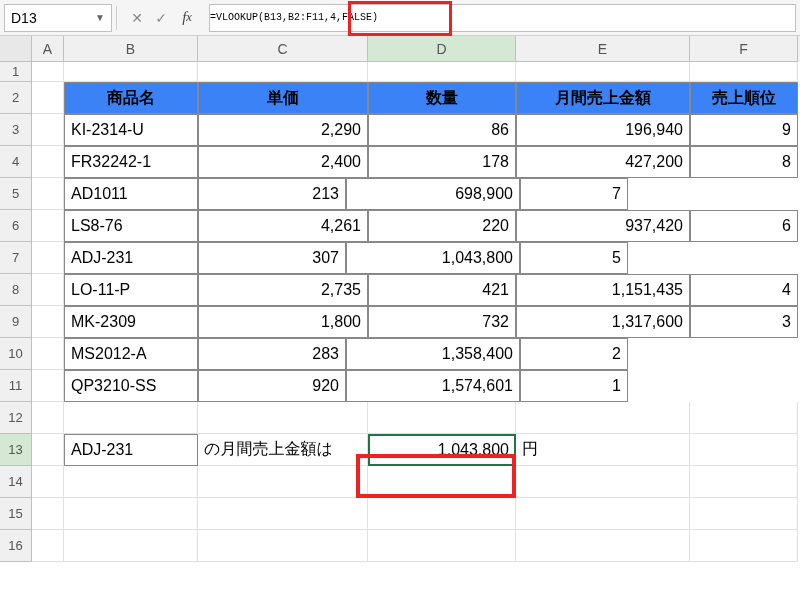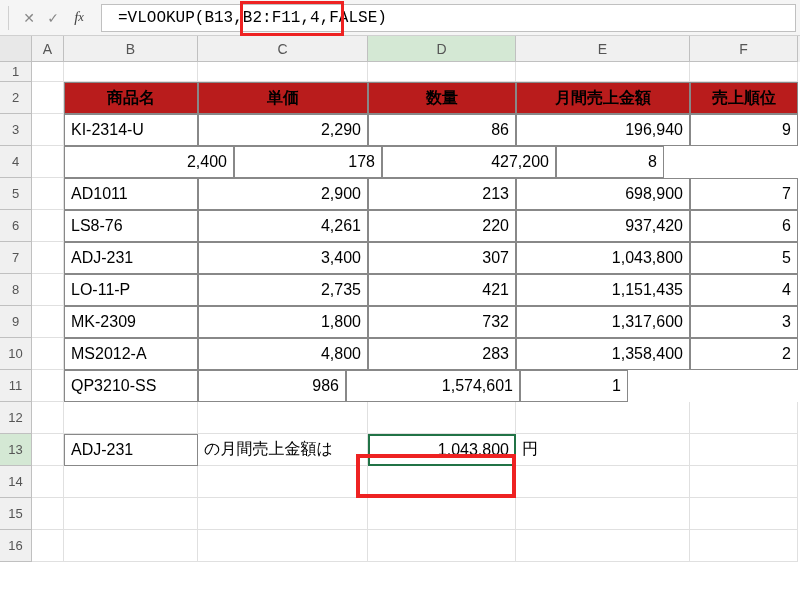--- a/index.html
+++ b/index.html
@@ -64,23 +64,23 @@
       color: #555;
       margin: 0 6px 0 2px;
     }
     .formula-input {
       flex: 1;
       height: 28px;
       background: #fff;
       border: 1px solid #c0c0c0;
       display: flex;
       align-items: center;
-      padding: 0 16px;
+      padding: 0 0;
       font-family: Consolas, "Courier New", monospace;
-      font-size: 16px;
+      font-size: 10px;
       position: relative;
     }
     .formula-highlight {
       position: absolute;
       border: 3px solid #e22;
       height: 35px;
       top: -4px;
       pointer-events: none;
     }
     
@@ -139,21 +139,21 @@
     .row-h.active { background: #d4e8d4; }
     .cell {
       border-right: 1px solid #e0e0e0;
       border-bottom: 1px solid #e0e0e0;
       display: flex;
       align-items: center;
       padding: 0 6px;
       font-size: 16px;
     }
     .hdr-cell {
-      background: #b91c1c;
+      background: #3b82f6;
       font-weight: bold;
       justify-content: center;
       border: 1px solid #888;
     }
     .data-cell {
       border: 1px solid #888;
       background: #fff;
     }
     .txt { justify-content: flex-start; }
     .num { justify-content: flex-end; padding-left: 12px; }
@@ -166,20 +166,24 @@
     .red-box {
       position: absolute;
       border: 4px solid #e22;
       pointer-events: none;
     }
   </style>
 </head>
 <body>
 
 <div class="formula-bar">
+  <div class="name-box">
+    <span>D13</span>
+    <span class="dd">▼</span>
+  </div>
   <div class="fb-divider"></div>
   <div class="fb-btns">
     <div class="fb-btn">✕</div>
     <div class="fb-btn">✓</div>
     <div class="fx fb-btn dark">f<sub>x</sub></div>
   </div>
   <div class="formula-input">
     <span>=VLOOKUP(B13,</span>
     <span style="position:relative;">B2:F11,4,</span>
     <span>FALSE)</span>
@@ -225,48 +229,47 @@
       <div class="cell col-A"></div>
       <div class="cell data-cell txt col-B">KI-2314-U</div>
       <div class="cell data-cell num col-C">2,290</div>
       <div class="cell data-cell num col-D">86</div>
       <div class="cell data-cell num col-E">196,940</div>
       <div class="cell data-cell num col-F">9</div>
     </div>
     <div class="row">
       <div class="row-h">4</div>
       <div class="cell col-A"></div>
+      <div class="cell data-cell txt col-B">FR32242-1</div>
       <div class="cell data-cell num col-C">2,400</div>
       <div class="cell data-cell num col-D">178</div>
       <div class="cell data-cell num col-E">427,200</div>
       <div class="cell data-cell num col-F">8</div>
     </div>
     <div class="row">
       <div class="row-h">5</div>
       <div class="cell col-A"></div>
       <div class="cell data-cell txt col-B">AD1011</div>
-      <div class="cell data-cell num col-C">2,900</div>
       <div class="cell data-cell num col-D">213</div>
       <div class="cell data-cell num col-E">698,900</div>
       <div class="cell data-cell num col-F">7</div>
     </div>
     <div class="row">
       <div class="row-h">6</div>
       <div class="cell col-A"></div>
       <div class="cell data-cell txt col-B">LS8-76</div>
       <div class="cell data-cell num col-C">4,261</div>
       <div class="cell data-cell num col-D">220</div>
       <div class="cell data-cell num col-E">937,420</div>
       <div class="cell data-cell num col-F">6</div>
     </div>
     <div class="row">
       <div class="row-h">7</div>
       <div class="cell col-A"></div>
       <div class="cell data-cell txt col-B">ADJ-231</div>
-      <div class="cell data-cell num col-C">3,400</div>
       <div class="cell data-cell num col-D">307</div>
       <div class="cell data-cell num col-E">1,043,800</div>
       <div class="cell data-cell num col-F">5</div>
     </div>
     <div class="row">
       <div class="row-h">8</div>
       <div class="cell col-A"></div>
       <div class="cell data-cell txt col-B">LO-11-P</div>
       <div class="cell data-cell num col-C">2,735</div>
       <div class="cell data-cell num col-D">421</div>
@@ -279,30 +282,29 @@
       <div class="cell data-cell txt col-B">MK-2309</div>
       <div class="cell data-cell num col-C">1,800</div>
       <div class="cell data-cell num col-D">732</div>
       <div class="cell data-cell num col-E">1,317,600</div>
       <div class="cell data-cell num col-F">3</div>
     </div>
     <div class="row">
       <div class="row-h">10</div>
       <div class="cell col-A"></div>
       <div class="cell data-cell txt col-B">MS2012-A</div>
-      <div class="cell data-cell num col-C">4,800</div>
       <div class="cell data-cell num col-D">283</div>
       <div class="cell data-cell num col-E">1,358,400</div>
       <div class="cell data-cell num col-F">2</div>
     </div>
     <div class="row">
       <div class="row-h">11</div>
       <div class="cell col-A"></div>
       <div class="cell data-cell txt col-B">QP3210-SS</div>
-      <div class="cell data-cell num col-D">986</div>
+      <div class="cell data-cell num col-D">920</div>
       <div class="cell data-cell num col-E">1,574,601</div>
       <div class="cell data-cell num col-F">1</div>
     </div>
 
     <div class="row">
       <div class="row-h">12</div>
       <div class="cell col-A"></div>
       <div class="cell col-B"></div>
       <div class="cell col-C"></div>
       <div class="cell col-D"></div>

